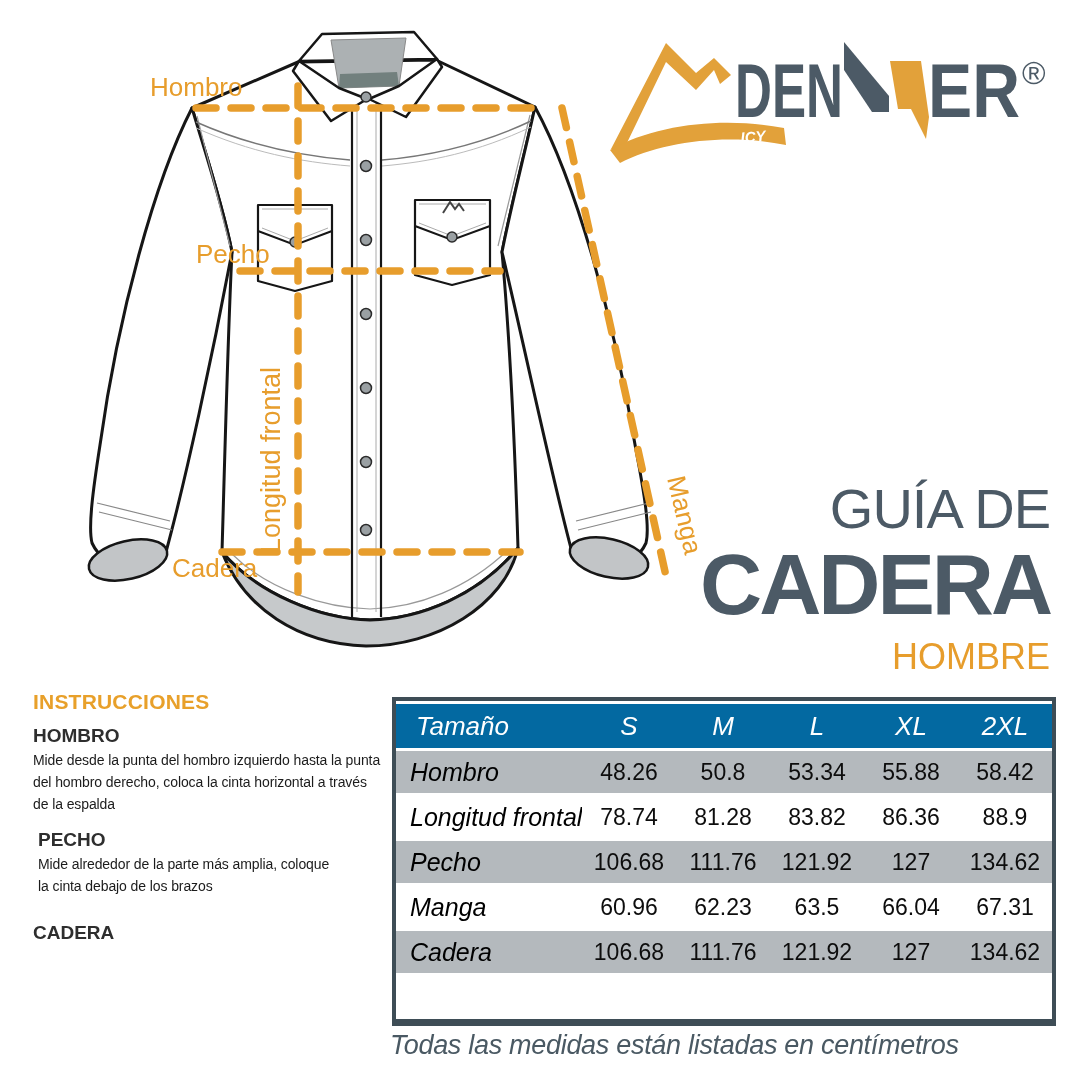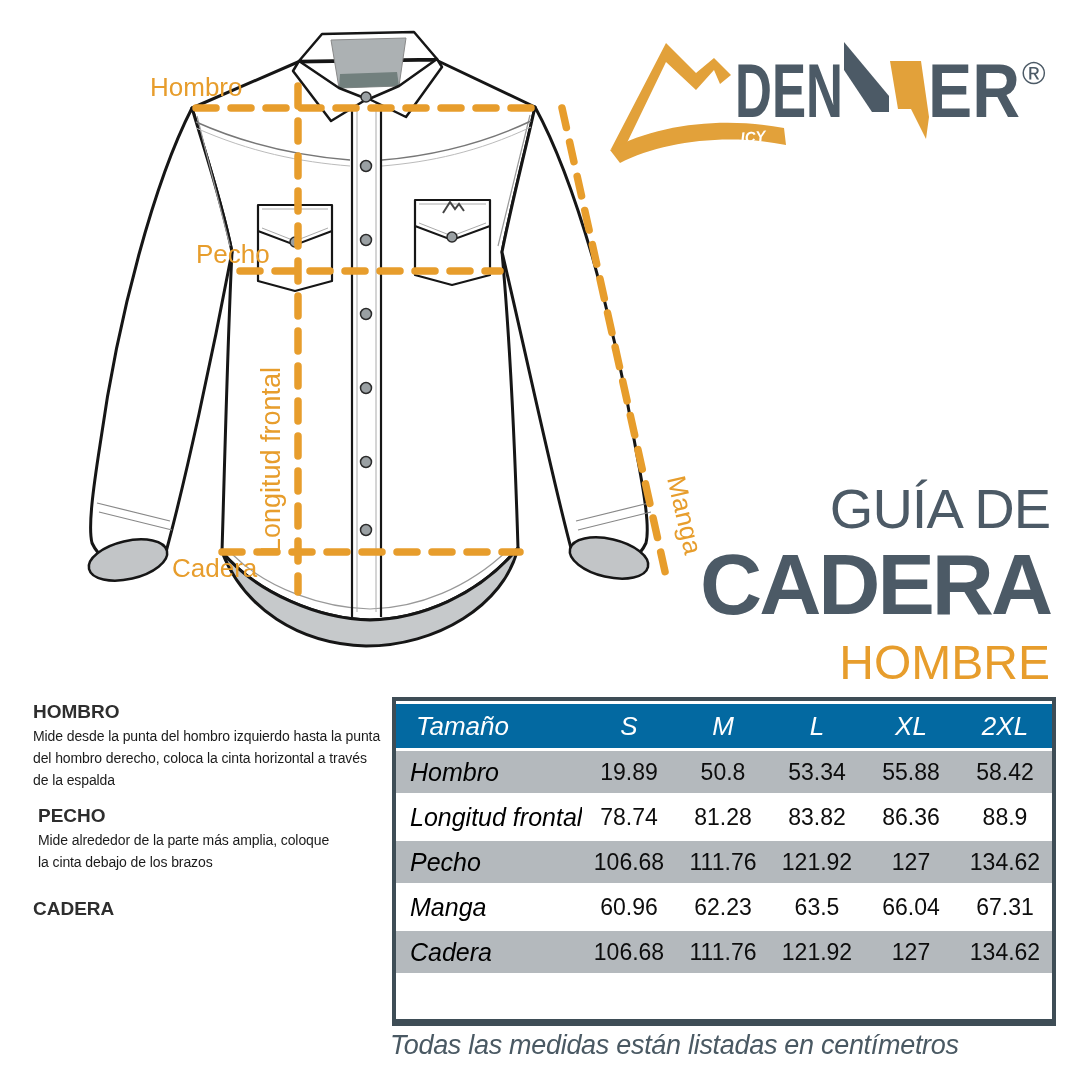--- a/index.html
+++ b/index.html
@@ -11,21 +11,21 @@
   .layer{position:absolute;}
   
   #shirt-svg{left:0;top:0;width:760px;height:690px;z-index:1;}
   .meas-label{font-family:"Liberation Sans",sans-serif;fill:#E79D2C;}
   
   #logo-svg{left:598px;top:22px;width:455px;height:152px;z-index:2;}
   
   .title-block{right:30px;top:464px;text-align:right;z-index:2;line-height:1;}
   .title-line1{font-size:56px;color:#4C5A66;letter-spacing:-1px;font-weight:400;margin-top:17px;}
   .title-line2{font-size:86px;color:#4C5A66;font-weight:700;letter-spacing:-3px;margin-top:4px;}
-  .title-line3{font-size:48px;color:#E79D2C;font-weight:400;margin-top:12px;letter-spacing:0;}
+  .title-line3{font-size:36px;color:#E79D2C;font-weight:400;margin-top:12px;letter-spacing:0;}
   
   .instructions{left:33px;top:690px;width:400px;z-index:2;color:#1b1b1b;}
   .instr-heading{color:#E8A02A;font-size:21px;font-weight:700;letter-spacing:0.2px;}
   .instr-title{font-size:19px;font-weight:700;color:#2e2e2e;margin-top:11px;}
   .instr-text{font-size:14px;line-height:1.56;white-space:pre-line;margin-top:3px;letter-spacing:-0.1px;}
   .instr-item.indent{padding-left:5px;}
   .instr-item.gap{margin-top:14px;}
   
   .size-table-wrap{left:392px;top:697px;width:656px;z-index:2;}
   table.size-table{
@@ -151,20 +151,21 @@
     <text x="424" y="62" font-size="32" fill="#4C5A66">®</text>
   </svg>
 
   <div class="layer title-block">
     <div class="title-line1">GUÍA DE</div>
     <div class="title-line2">CADERA</div>
     <div class="title-line3">HOMBRE</div>
   </div>
 
   <div class="layer instructions">
+    <div class="instr-heading">INSTRUCCIONES</div>
     <div class="instr-item">
       <div class="instr-title">HOMBRO</div>
       <div class="instr-text">Mide desde la punta del hombro izquierdo hasta la punta
 del hombro derecho, coloca la cinta horizontal a través
 de la espalda</div>
     </div>
     <div class="instr-item indent gap">
       <div class="instr-title">PECHO</div>
       <div class="instr-text">Mide alrededor de la parte más amplia, coloque
 la cinta debajo de los brazos</div>
@@ -190,21 +191,21 @@
           <th>S</th>
           <th>M</th>
           <th>L</th>
           <th>XL</th>
           <th>2XL</th>
         </tr>
       </thead>
       <tbody>
         <tr class="row-gray">
           <td class="lbl">Hombro</td>
-          <td>19.89</td>
+          <td>48.26</td>
           <td>50.8</td>
           <td>53.34</td>
           <td>55.88</td>
           <td>58.42</td>
         </tr>
         <tr class="row-white">
           <td class="lbl">Longitud frontal</td>
           <td>78.74</td>
           <td>81.28</td>
           <td>83.82</td>

